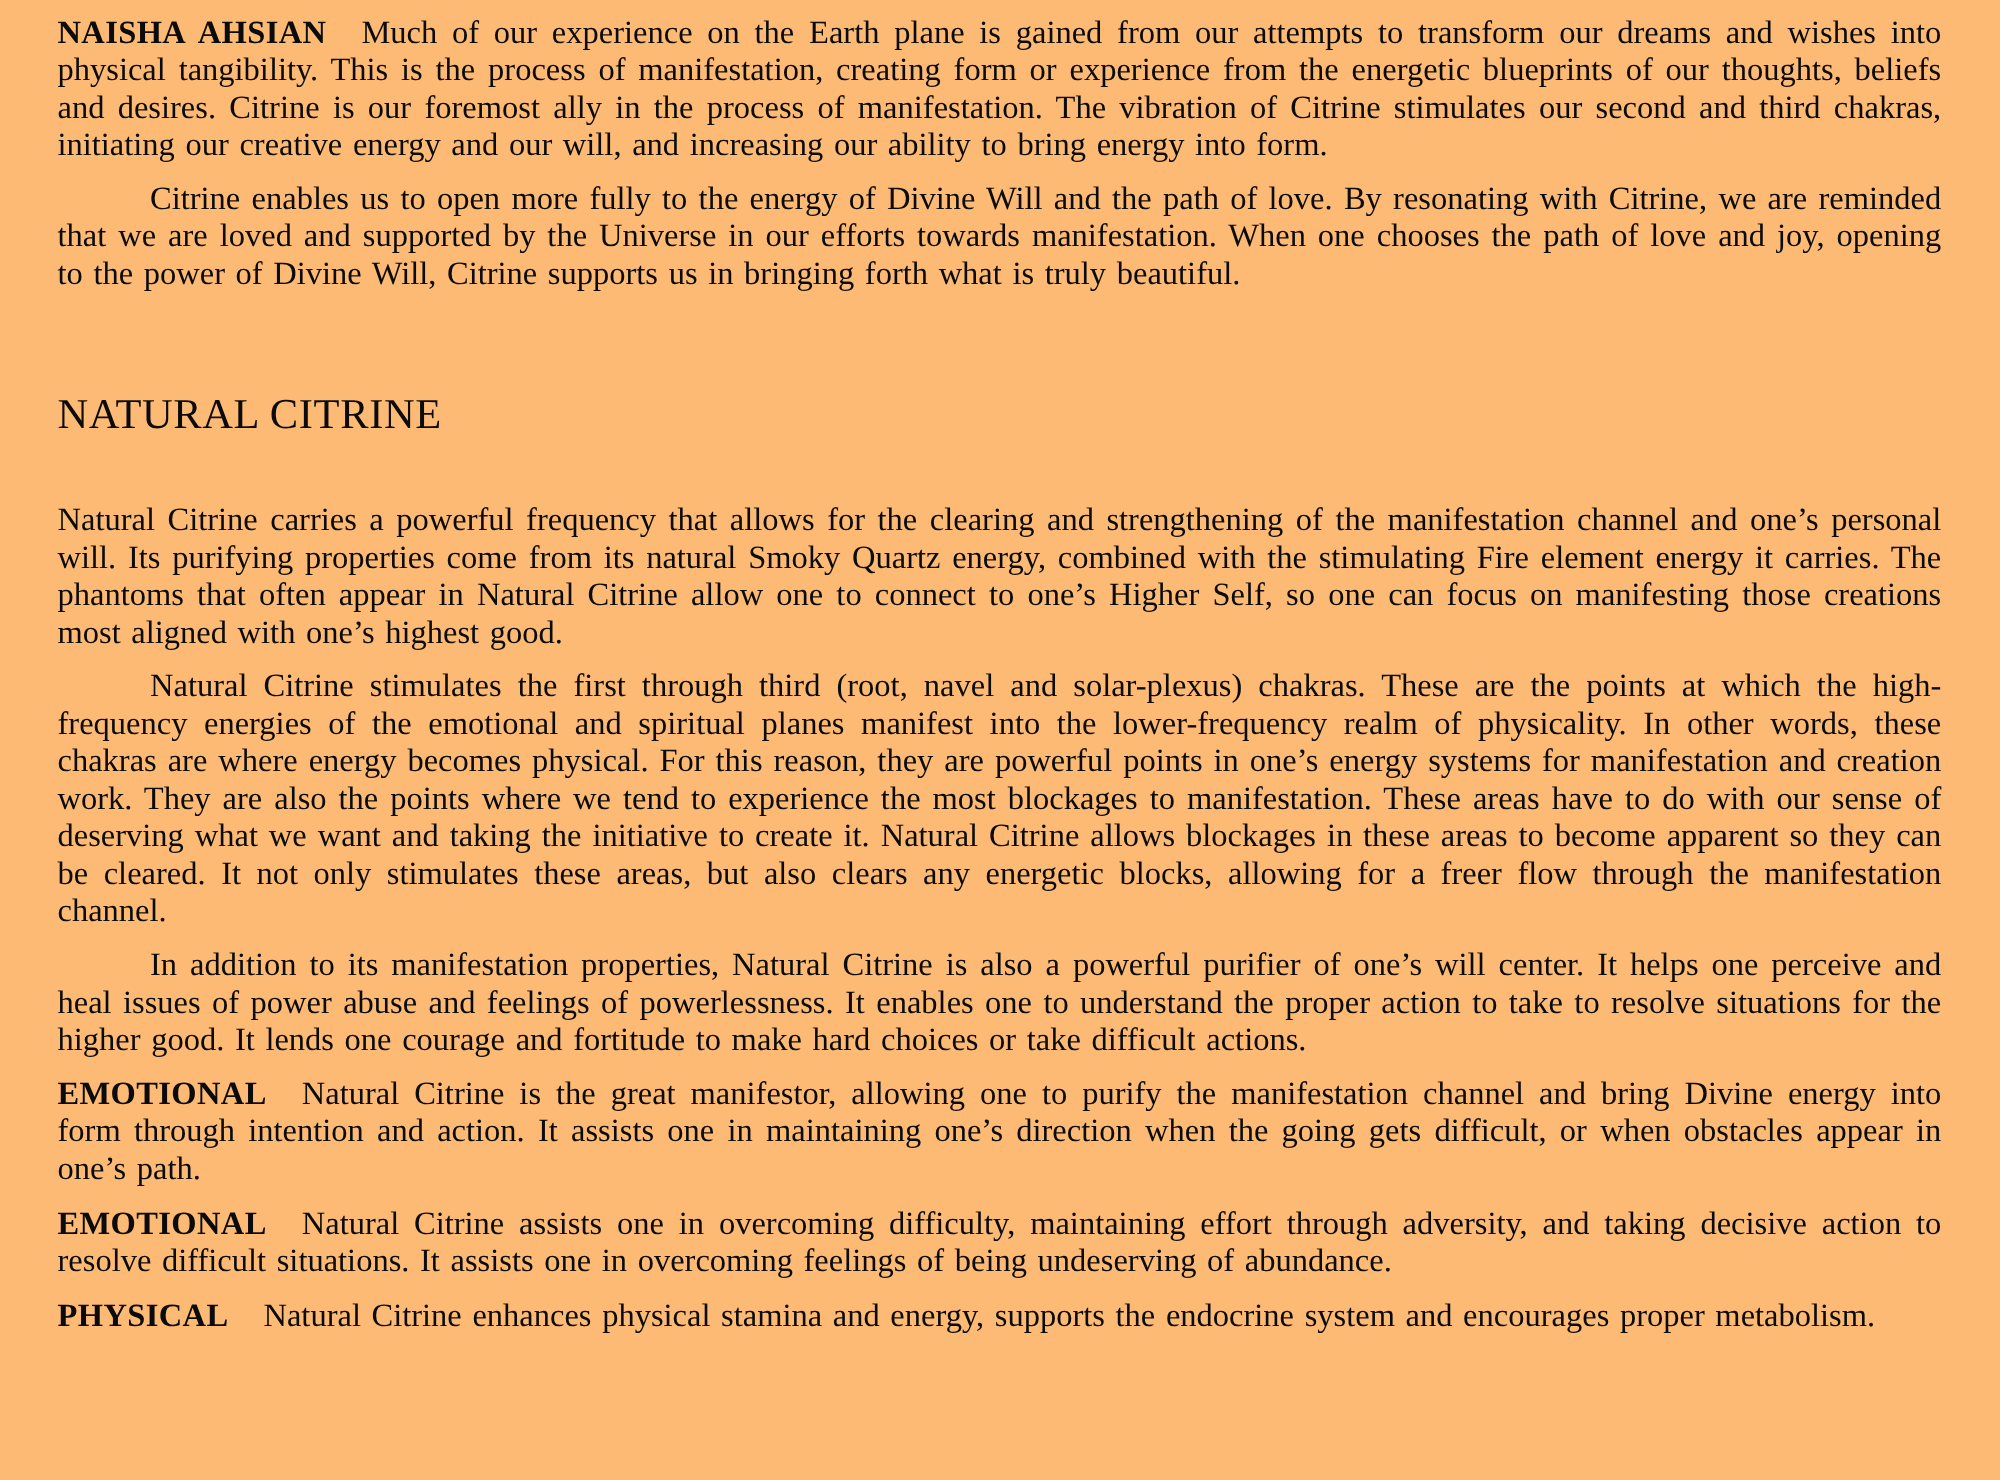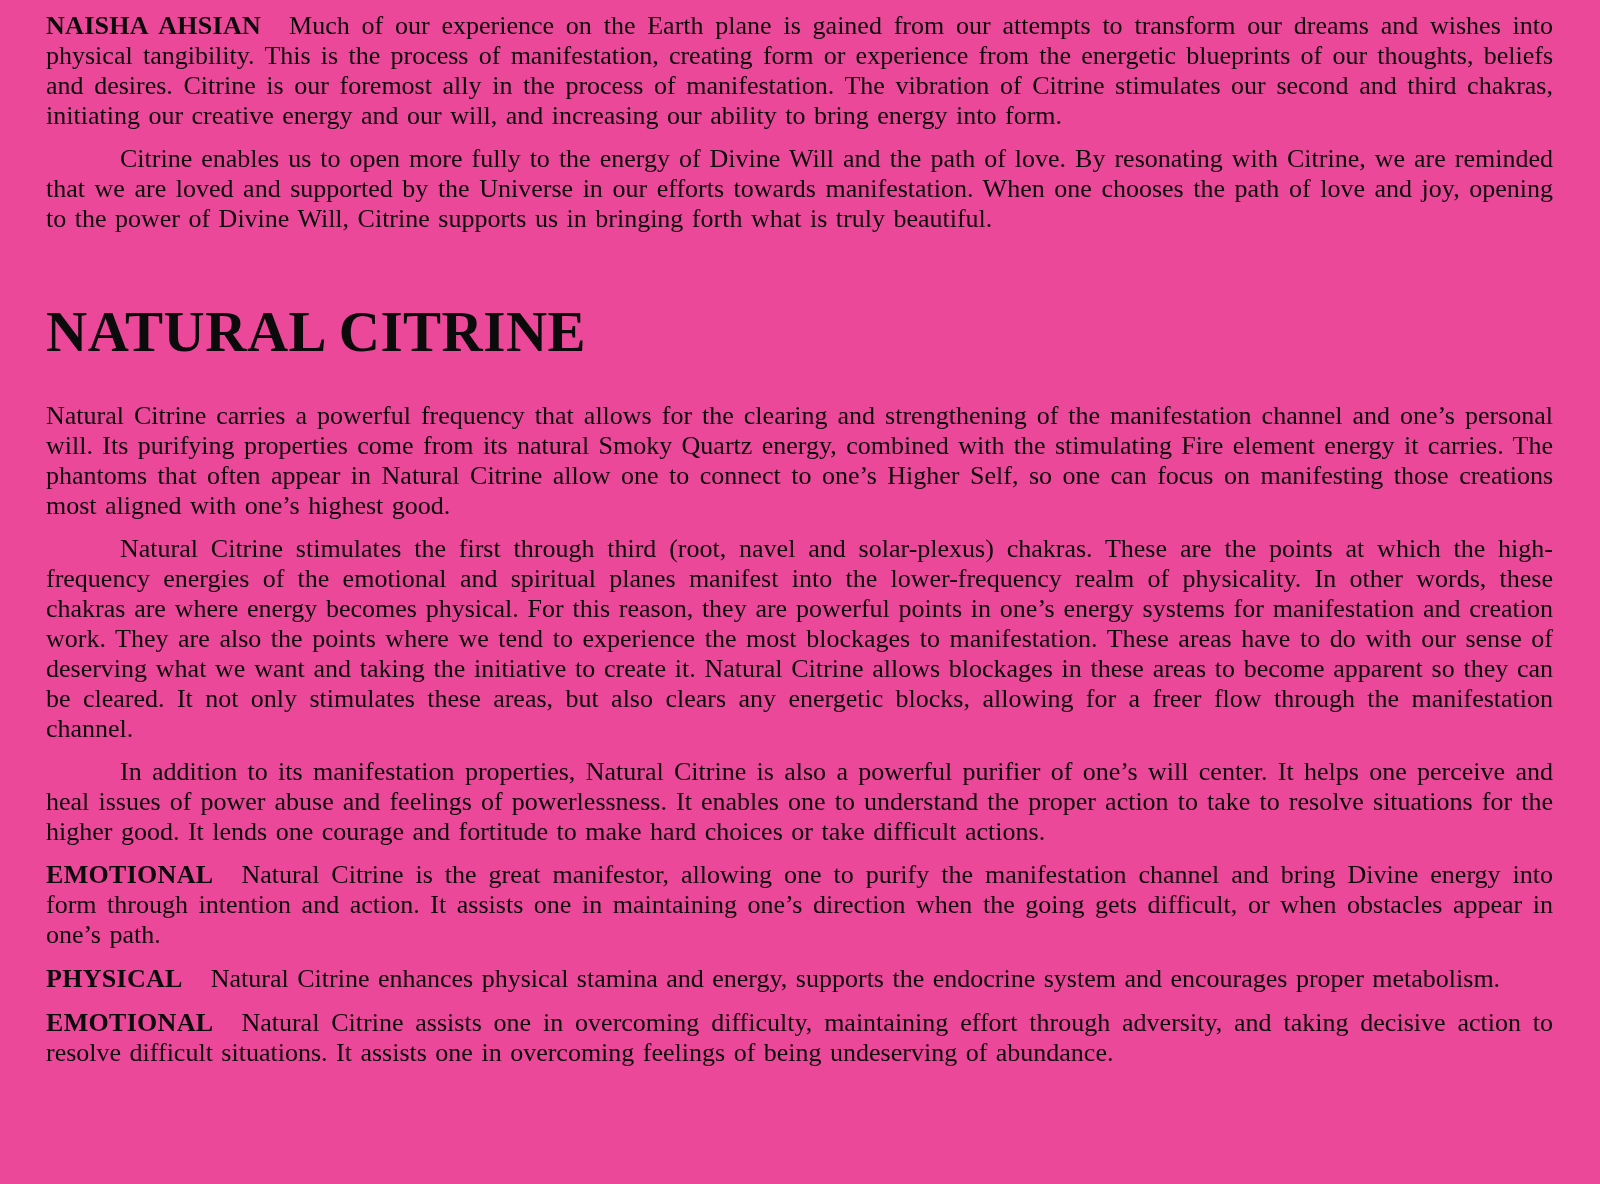--- a/index.html
+++ b/index.html
@@ -4,21 +4,21 @@
 <style>
   html, body {
     margin: 0;
     padding: 0;
     background: #ffffff;
   }
   .page {
     width: 1600px;
     height: 1184px;
     box-sizing: border-box;
-    background: #ec4899;
+    background: #fdba74;
     color: #0b0b0b;
     font-family: "Liberation Serif", "DejaVu Serif", serif;
     padding: 11px 47px 20px 46px;
     overflow: hidden;
   }
   .para {
     margin: 0 0 13px 0;
     font-size: 26px;
     line-height: 30px;
     text-align: justify;
@@ -26,23 +26,23 @@
   }
   .para.indent {
     text-indent: 74px;
   }
   .lead {
     font-weight: bold;
     padding-right: 28px;
     letter-spacing: 0.3px;
   }
   .section-heading {
-    font-size: 57px;
+    font-size: 34px;
     line-height: 44px;
-    font-weight: bold;
+    font-weight: normal;
     letter-spacing: 0.5px;
     margin: 76px 0 47px 0;
   }
   .props .para {
     margin-bottom: 14px;
   }
 </style>
 </head>
 <body>
 
@@ -58,19 +58,19 @@
   <p class="para">Natural Citrine carries a powerful frequency that allows for the clearing and strengthening of the manifestation channel and one’s personal will. Its purifying properties come from its natural Smoky Quartz energy, combined with the stimulating Fire element energy it carries. The phantoms that often appear in Natural Citrine allow one to connect to one’s Higher Self, so one can focus on manifesting those creations most aligned with one’s highest good.</p>
 
   <p class="para indent">Natural Citrine stimulates the first through third (root, navel and solar-plexus) chakras. These are the points at which the high-frequency energies of the emotional and spiritual planes manifest into the lower-frequency realm of physicality. In other words, these chakras are where energy becomes physical. For this reason, they are powerful points in one’s energy systems for manifestation and creation work. They are also the points where we tend to experience the most blockages to manifestation. These areas have to do with our sense of deserving what we want and taking the initiative to create it. Natural Citrine allows blockages in these areas to become apparent so they can be cleared. It not only stimulates these areas, but also clears any energetic blocks, allowing for a freer flow through the manifestation channel.</p>
 
   <p class="para indent">In addition to its manifestation properties, Natural Citrine is also a powerful purifier of one’s will center. It helps one perceive and heal issues of power abuse and feelings of powerlessness. It enables one to understand the proper action to take to resolve situations for the higher good. It lends one courage and fortitude to make hard choices or take difficult actions.</p>
 
   <div class="props">
 
     <p class="para"><span class="lead">EMOTIONAL</span><span>Natural Citrine is the great manifestor, allowing one to purify the manifestation channel and bring Divine energy into form through intention and action. It assists one in maintaining one’s direction when the going gets difficult, or when obstacles appear in one’s path.</span></p>
 
+    <p class="para"><span class="lead">EMOTIONAL</span><span>Natural Citrine assists one in overcoming difficulty, maintaining effort through adversity, and taking decisive action to resolve difficult situations. It assists one in overcoming feelings of being undeserving of abundance.</span></p>
+
     <p class="para"><span class="lead">PHYSICAL</span><span>Natural Citrine enhances physical stamina and energy, supports the endocrine system and encourages proper metabolism.</span></p>
-
-    <p class="para"><span class="lead">EMOTIONAL</span><span>Natural Citrine assists one in overcoming difficulty, maintaining effort through adversity, and taking decisive action to resolve difficult situations. It assists one in overcoming feelings of being undeserving of abundance.</span></p>
 
   </div>
 
 </div>
 
 </body></html>

